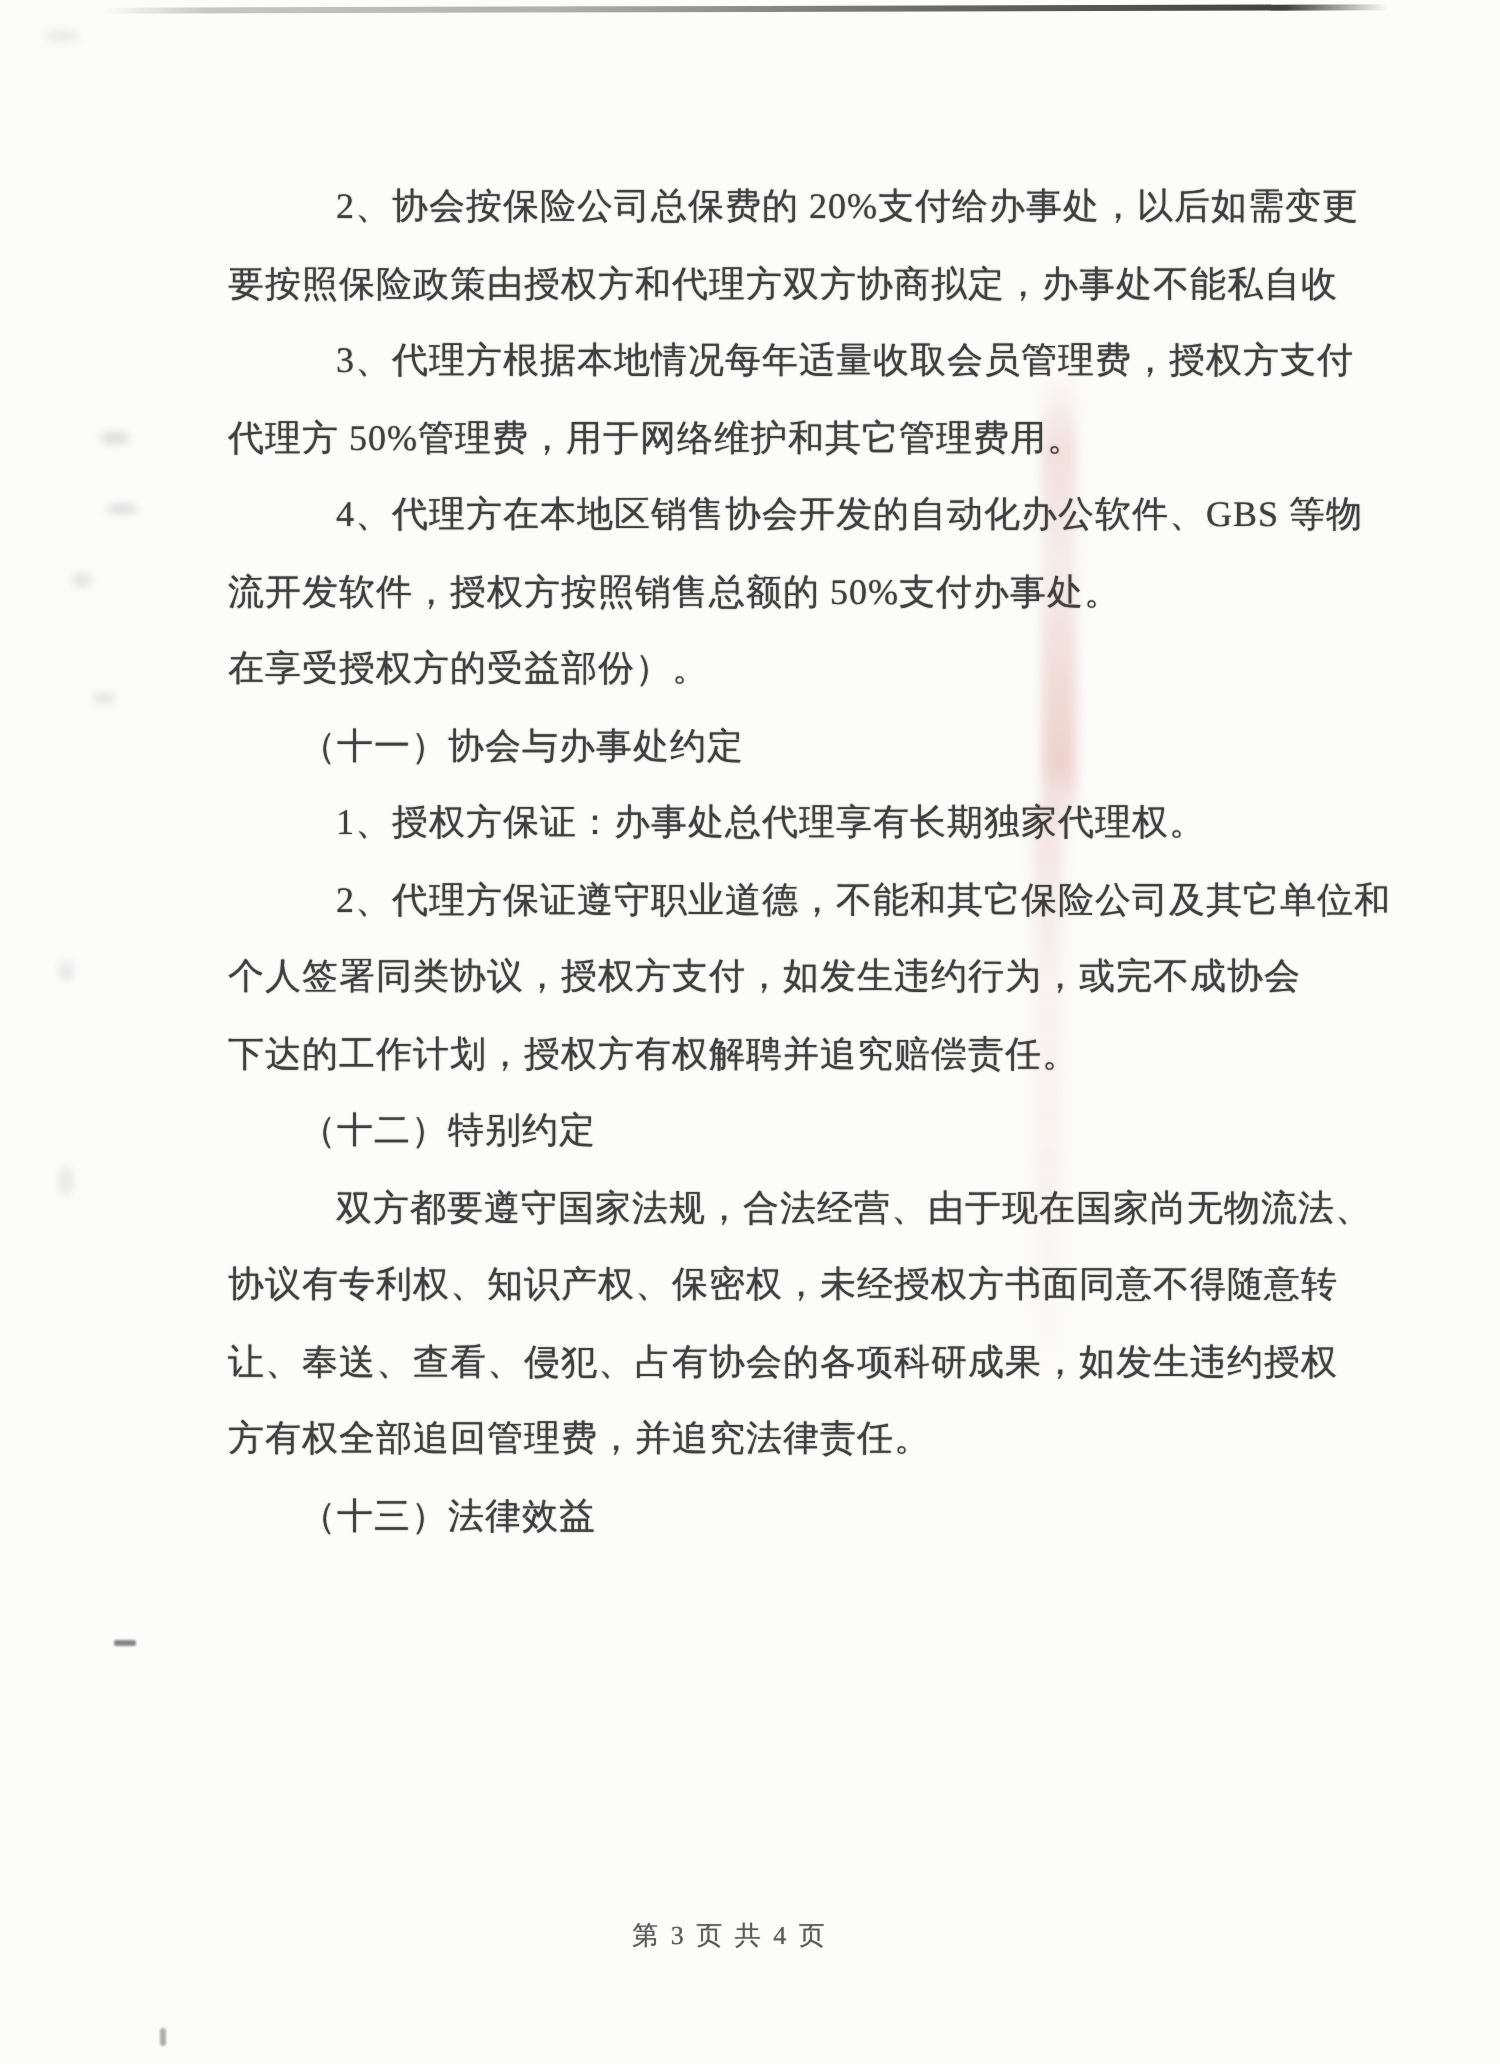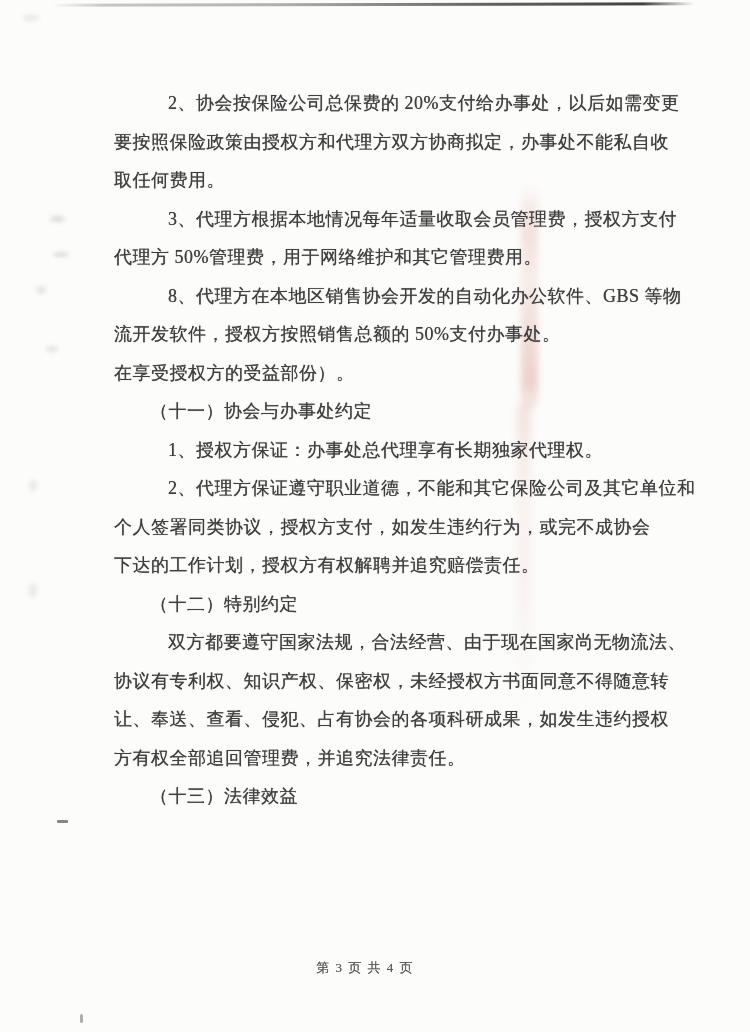--- a/index.html
+++ b/index.html
@@ -113,28 +113,27 @@
   <div class="sm sm5"></div>
   <div class="sm sm6"></div>
   <div class="sm sm7"></div>
   <div class="dash"></div>
   <div class="speck"></div>
 
   <div class="doc">
       <div class="para">
         <div class="line first">2、协会按保险公司总保费的 20%支付给办事处，以后如需变更</div>
         <div class="line">要按照保险政策由授权方和代理方双方协商拟定，办事处不能私自收</div>
-        <div class="line">取任何费用。</div>
       </div>
       <div class="para">
         <div class="line first">3、代理方根据本地情况每年适量收取会员管理费，授权方支付</div>
         <div class="line">代理方 50%管理费，用于网络维护和其它管理费用。</div>
       </div>
       <div class="para">
-        <div class="line first">8、代理方在本地区销售协会开发的自动化办公软件、GBS 等物</div>
+        <div class="line first">4、代理方在本地区销售协会开发的自动化办公软件、GBS 等物</div>
         <div class="line">流开发软件，授权方按照销售总额的 50%支付办事处。</div>
       </div>
       <div class="para">
         <div class="line">在享受授权方的受益部份）。</div>
       </div>
       <div class="para">
         <div class="line heading">（十一）协会与办事处约定</div>
       </div>
       <div class="para">
         <div class="line first">1、授权方保证：办事处总代理享有长期独家代理权。</div>

